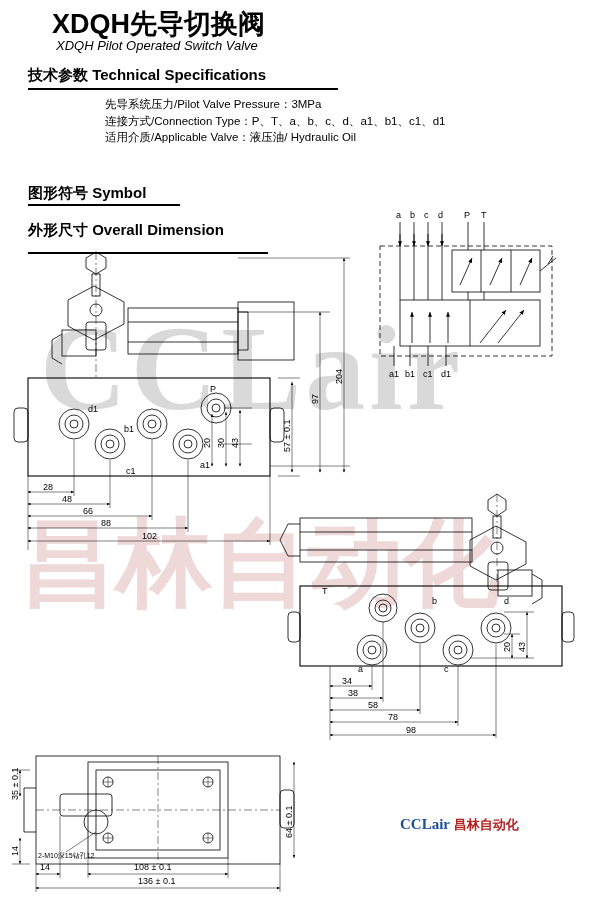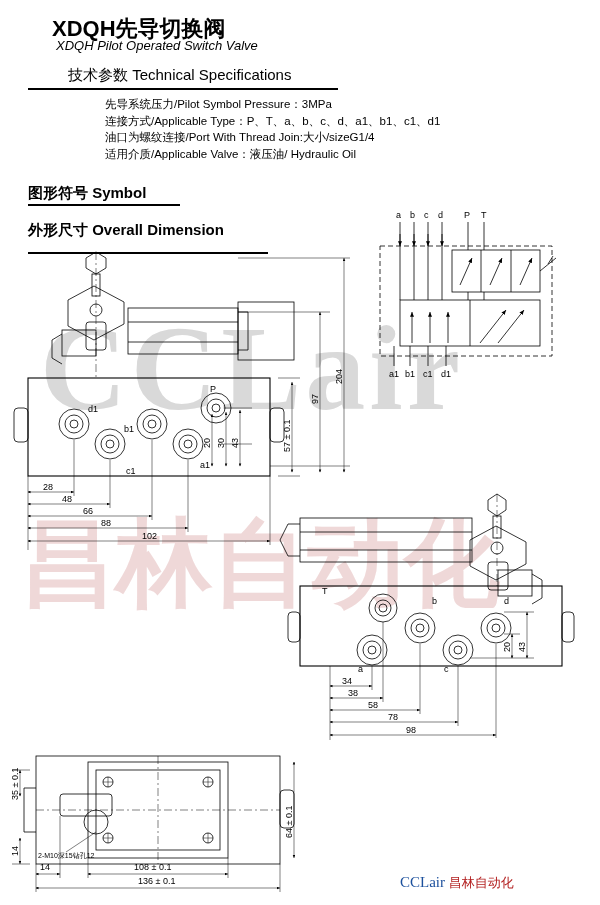--- a/index.html
+++ b/index.html
@@ -6,29 +6,29 @@
   body{
     width:600px;height:905px;background:#ffffff;
     font-family:"Liberation Sans", sans-serif;
     color:#000;position:relative;overflow:hidden;
   }
   .page{position:relative;width:600px;height:905px;}
 
   
   .title-cn{
     position:absolute;left:52px;top:6px;
-    font-size:22px;font-weight:bold;letter-spacing:0px;margin-top:8px;
+    font-size:27px;font-weight:bold;letter-spacing:0px;
   }
   .title-en{
     position:absolute;left:56px;top:38px;
     font-size:13px;font-weight:normal;font-style:italic;
   }
   .sec-spec{
     position:absolute;left:28px;top:66px;
-    font-size:15px;font-weight:normal;margin-left:40px;
+    font-size:15px;font-weight:bold;
   }
   .sec-spec-rule{
     position:absolute;left:28px;top:88px;width:310px;height:2px;background:#000;
   }
   .spec-list{
     position:absolute;left:105px;top:96px;
     font-size:11.5px;line-height:16.5px;
   }
   .spec-list div{white-space:nowrap;}
   .sec-symbol{
@@ -58,44 +58,43 @@
     font-size:96px;font-weight:bold;color:#e3b9b9;
     font-family:"DejaVu Sans", sans-serif;
     opacity:.55;user-select:none;white-space:nowrap;
   }
 
   
   svg.draw{position:absolute;left:0;top:0;width:600px;height:905px;}
 
   
   .brand{
-    position:absolute;left:400px;top:874px;
-    font-size:13px;font-weight:normal;color:#b32020;
+    position:absolute;left:400px;top:816px;
+    font-size:13px;font-weight:bold;color:#b32020;
     white-space:nowrap;
   }
   .brand .cc{color:#1b4f9c;font-family:"Liberation Serif",serif;font-size:15px;}
 </style>
 </head>
 <body>
 
 <div class="page">
 
   <div class="wm-text">CCLair</div>
   <div class="wm-text2">昌林自动化</div>
 
   <div class="title-cn">XDQH先导切换阀</div>
   <div class="title-en">XDQH Pilot Operated Switch Valve</div>
 
   <div class="sec-spec">技术参数 Technical Specifications</div>
   <div class="sec-spec-rule"></div>
 
   <div class="spec-list">
-    <div>先导系统压力/Pilot Symbol Pressure：3MPa</div>
-    <div>连接方式/Applicable Type：P、T、a、b、c、d、a1、b1、c1、d1</div>
-    <div>油口为螺纹连接/Port With Thread Join:大小/sizeG1/4</div>
+    <div>先导系统压力/Pilot Valve Pressure：3MPa</div>
+    <div>连接方式/Connection Type：P、T、a、b、c、d、a1、b1、c1、d1</div>
     <div>适用介质/Applicable Valve：液压油/ Hydraulic Oil</div>
   </div>
 
   <div class="sec-symbol">图形符号 Symbol</div>
   <div class="sec-symbol-rule"></div>
 
   <div class="sec-dim">外形尺寸 Overall Dimension</div>
   <div class="sec-dim-rule"></div>
 
   <svg class="draw" viewBox="0 0 600 905">

